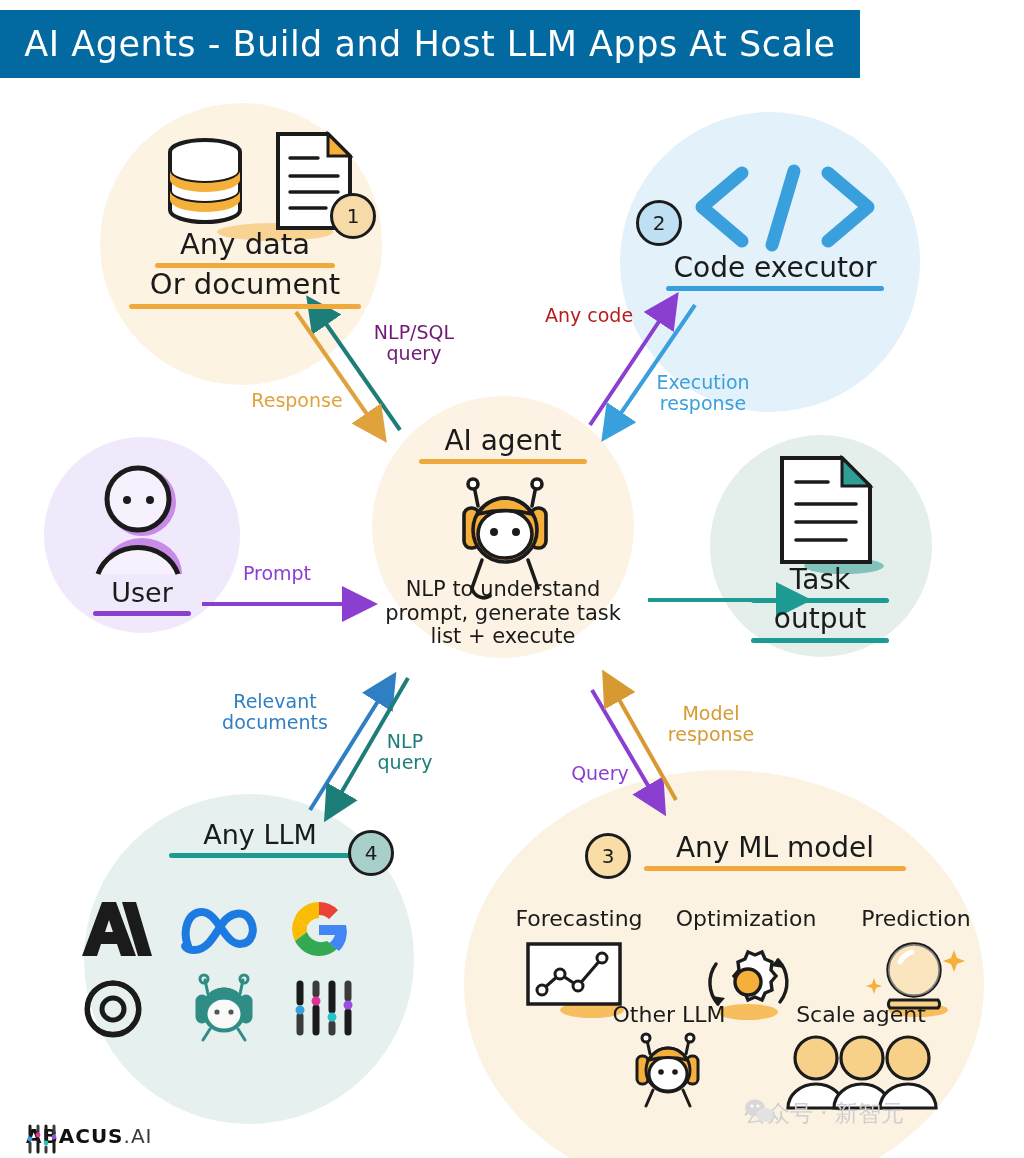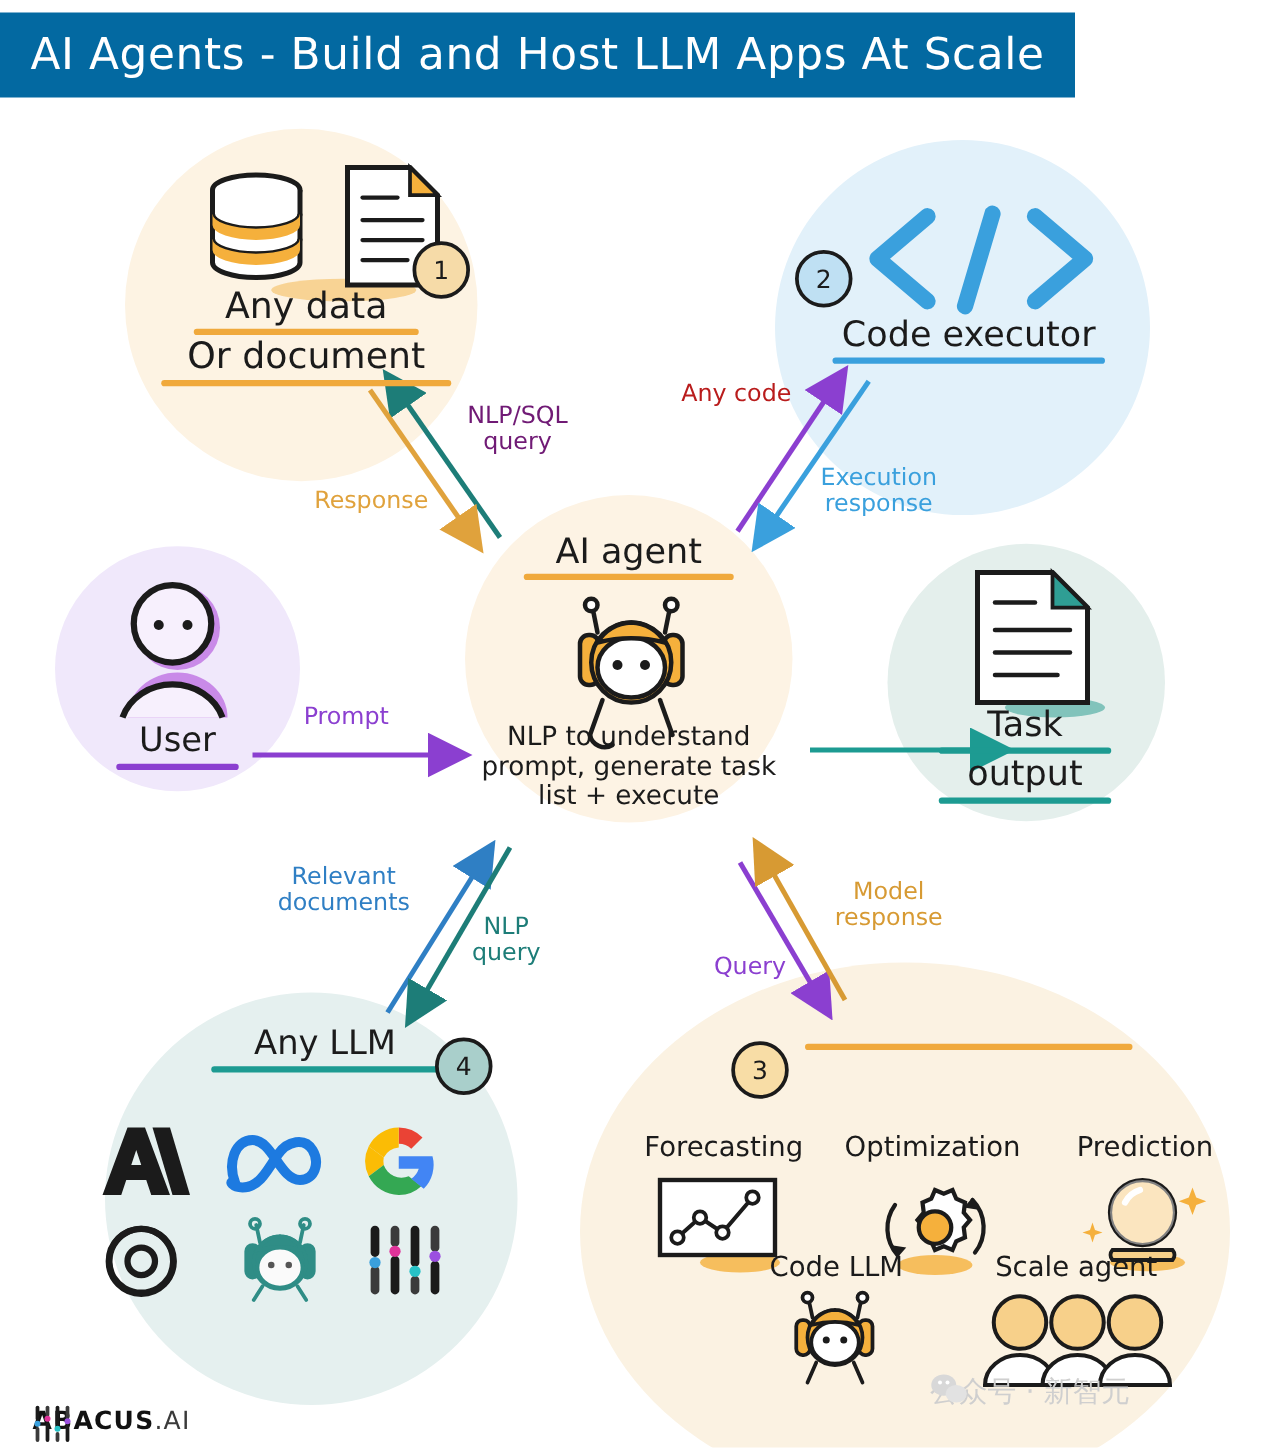--- a/index.html
+++ b/index.html
@@ -359,20 +359,21 @@
   <span class="underline" style="background:#1d9b92;width:138px"></span>
 </div>
 
 <div class="label t-llm">
   <span>Any LLM</span>
   <span class="underline" style="background:#1d9b92;width:182px"></span>
 </div>
 <div class="badge badge-4">4</div>
 
 <div class="label t-ml">
+  <span>Any ML model</span>
   <span class="underline" style="background:#f0a93c;width:262px"></span>
 </div>
 <div class="badge badge-3">3</div>
 
 <div class="cap c-nlpsql">
   <span>NLP/SQL</span><br>
   <span>query</span>
 </div>
 <div class="cap c-response">Response</div>
 <div class="cap c-anycode">Any code</div>
@@ -391,21 +392,21 @@
 </div>
 <div class="cap c-query">Query</div>
 <div class="cap c-modelresp">
   <span>Model</span><br>
   <span>response</span>
 </div>
 
 <div class="ml-cap m-forecast">Forecasting</div>
 <div class="ml-cap m-optim">Optimization</div>
 <div class="ml-cap m-predict">Prediction</div>
-<div class="ml-cap m-chat">Code LLM</div>
+<div class="ml-cap m-chat">Other LLM</div>
 <div class="ml-cap m-other">Scale agent</div>
 
 <div class="logo">
   <svg width="30" height="30">
     <g stroke-linecap="round" stroke-width="3">
       <line x1="4" y1="2" x2="4" y2="11" stroke="#1b1b1b"></line>
         <line x1="4" y1="19" x2="4" y2="28" stroke="#3b3b3b"></line>
       <circle cx="4" cy="15" r="2.4" fill="#3aa0dd"></circle>
       <line x1="12" y1="2" x2="12" y2="8" stroke="#3b3b3b"></line>
         <line x1="12" y1="15" x2="12" y2="28" stroke="#1b1b1b"></line>

